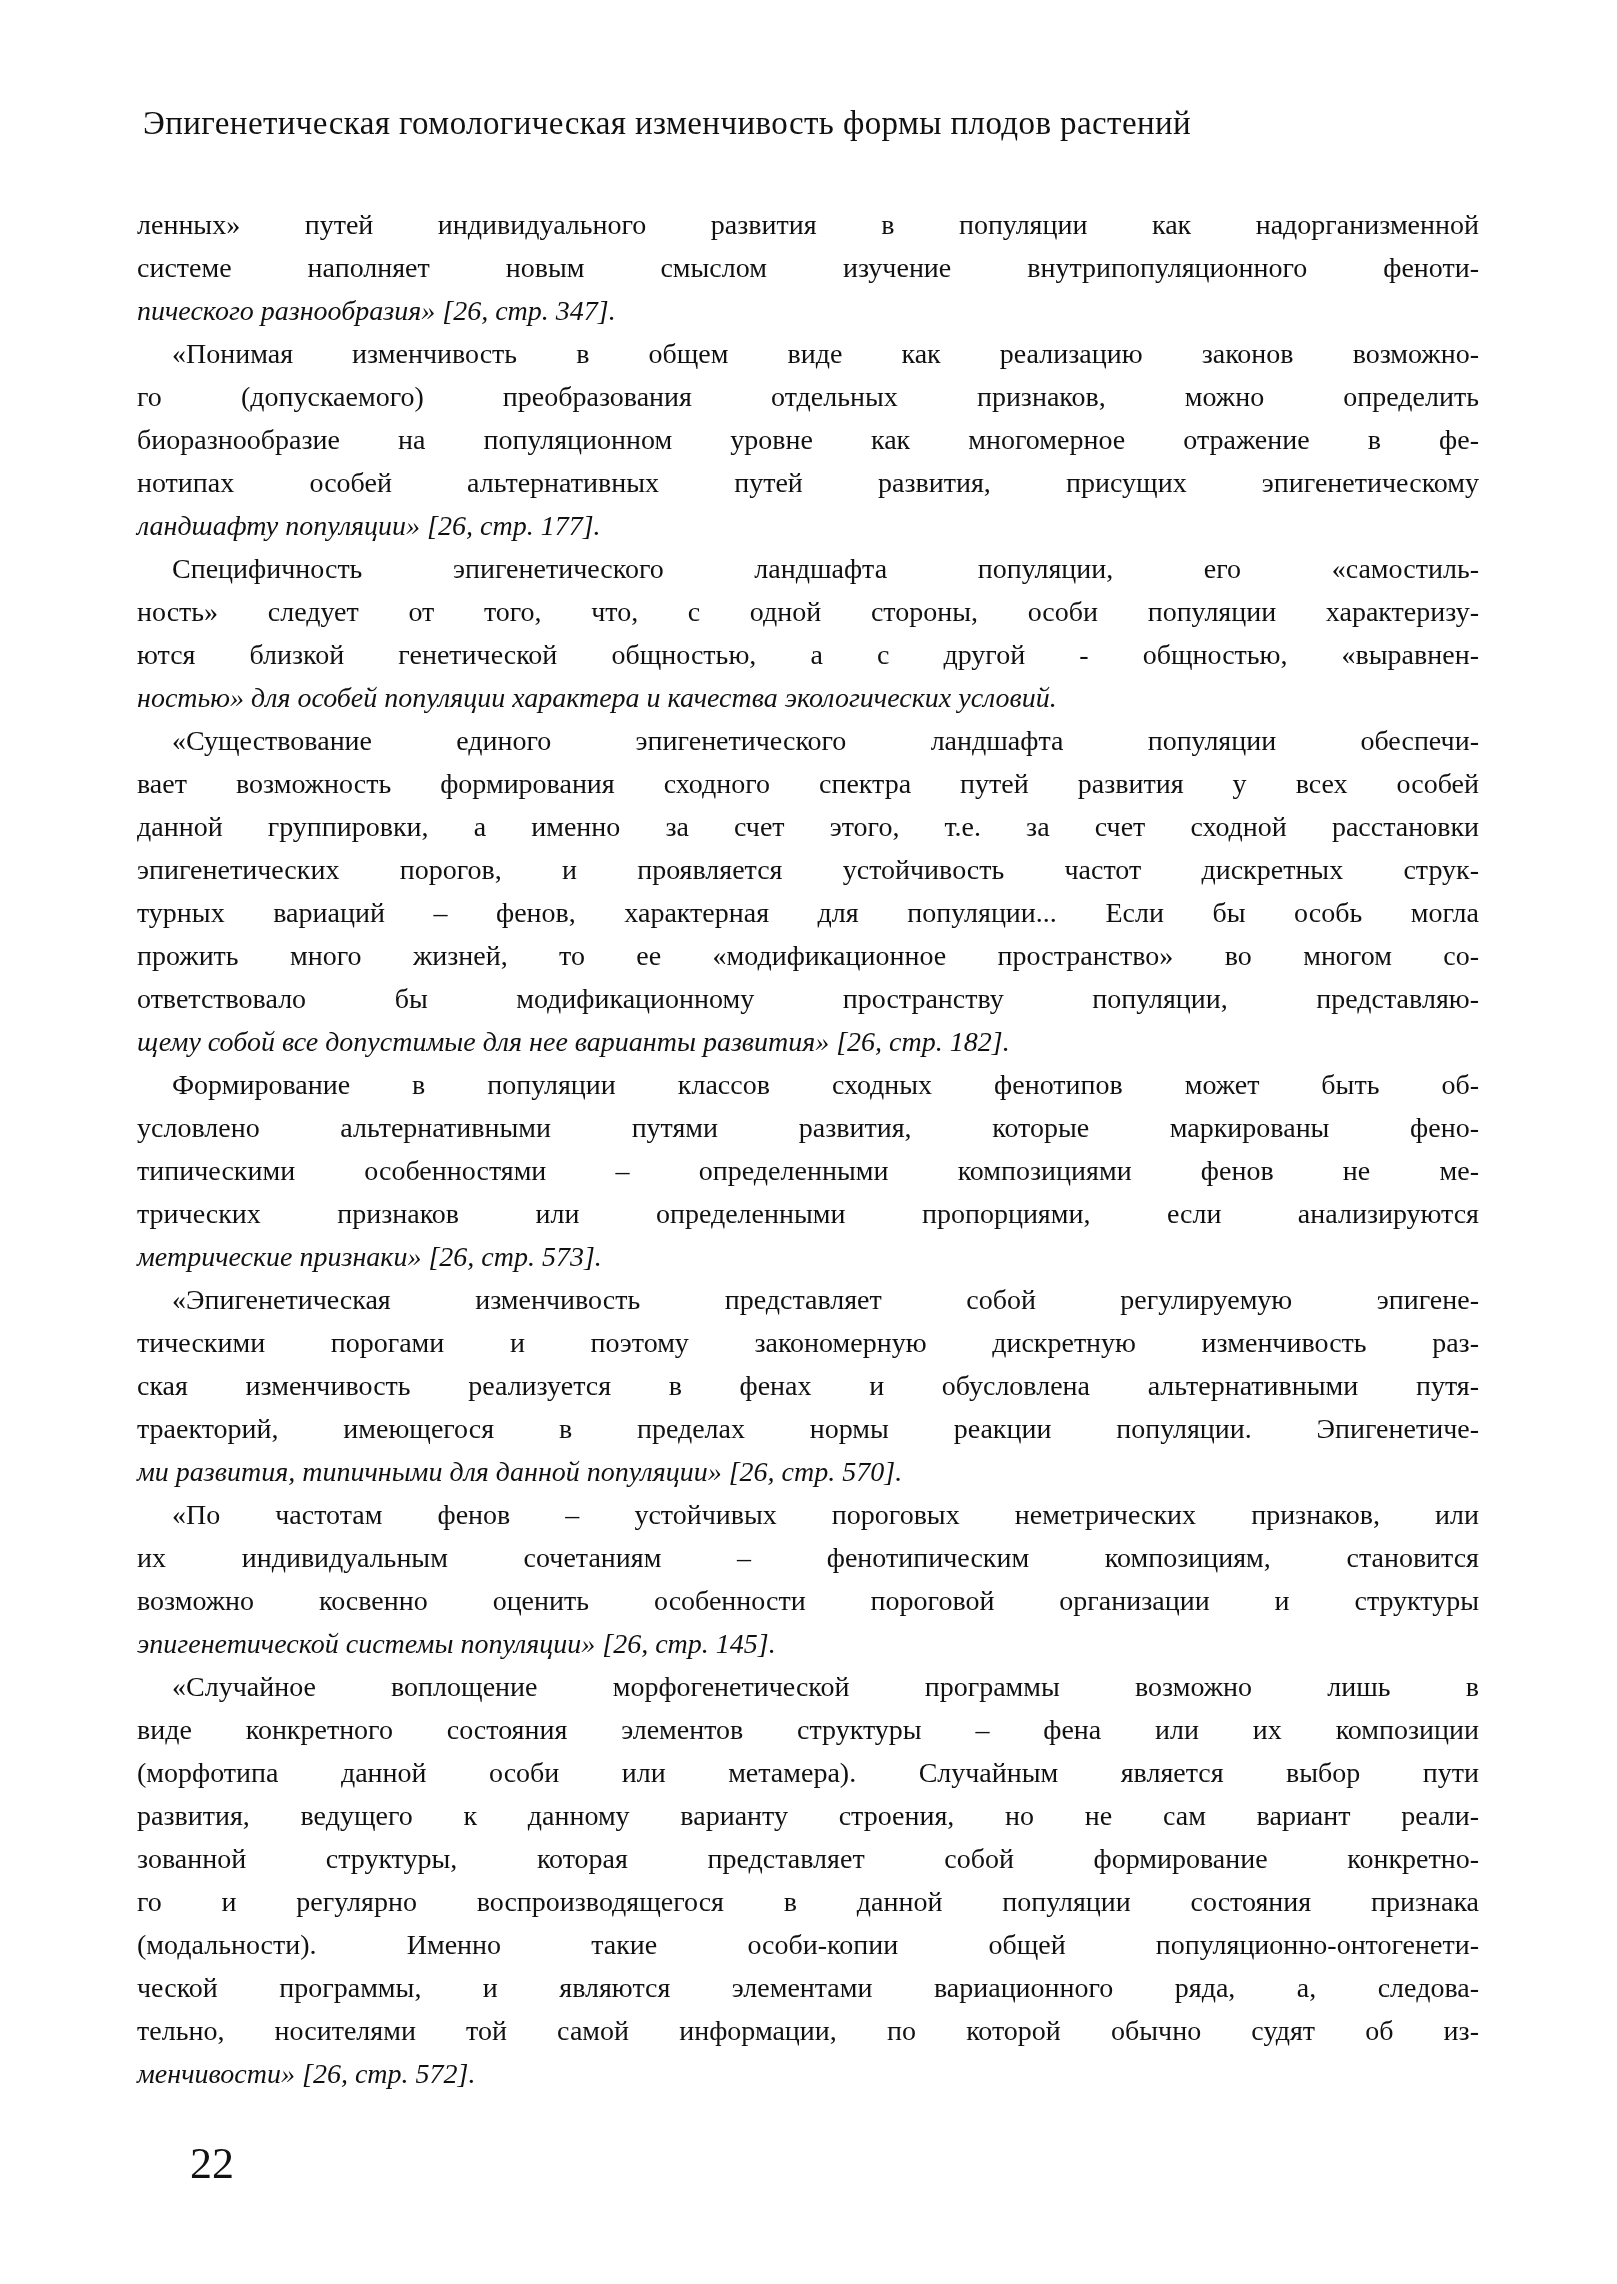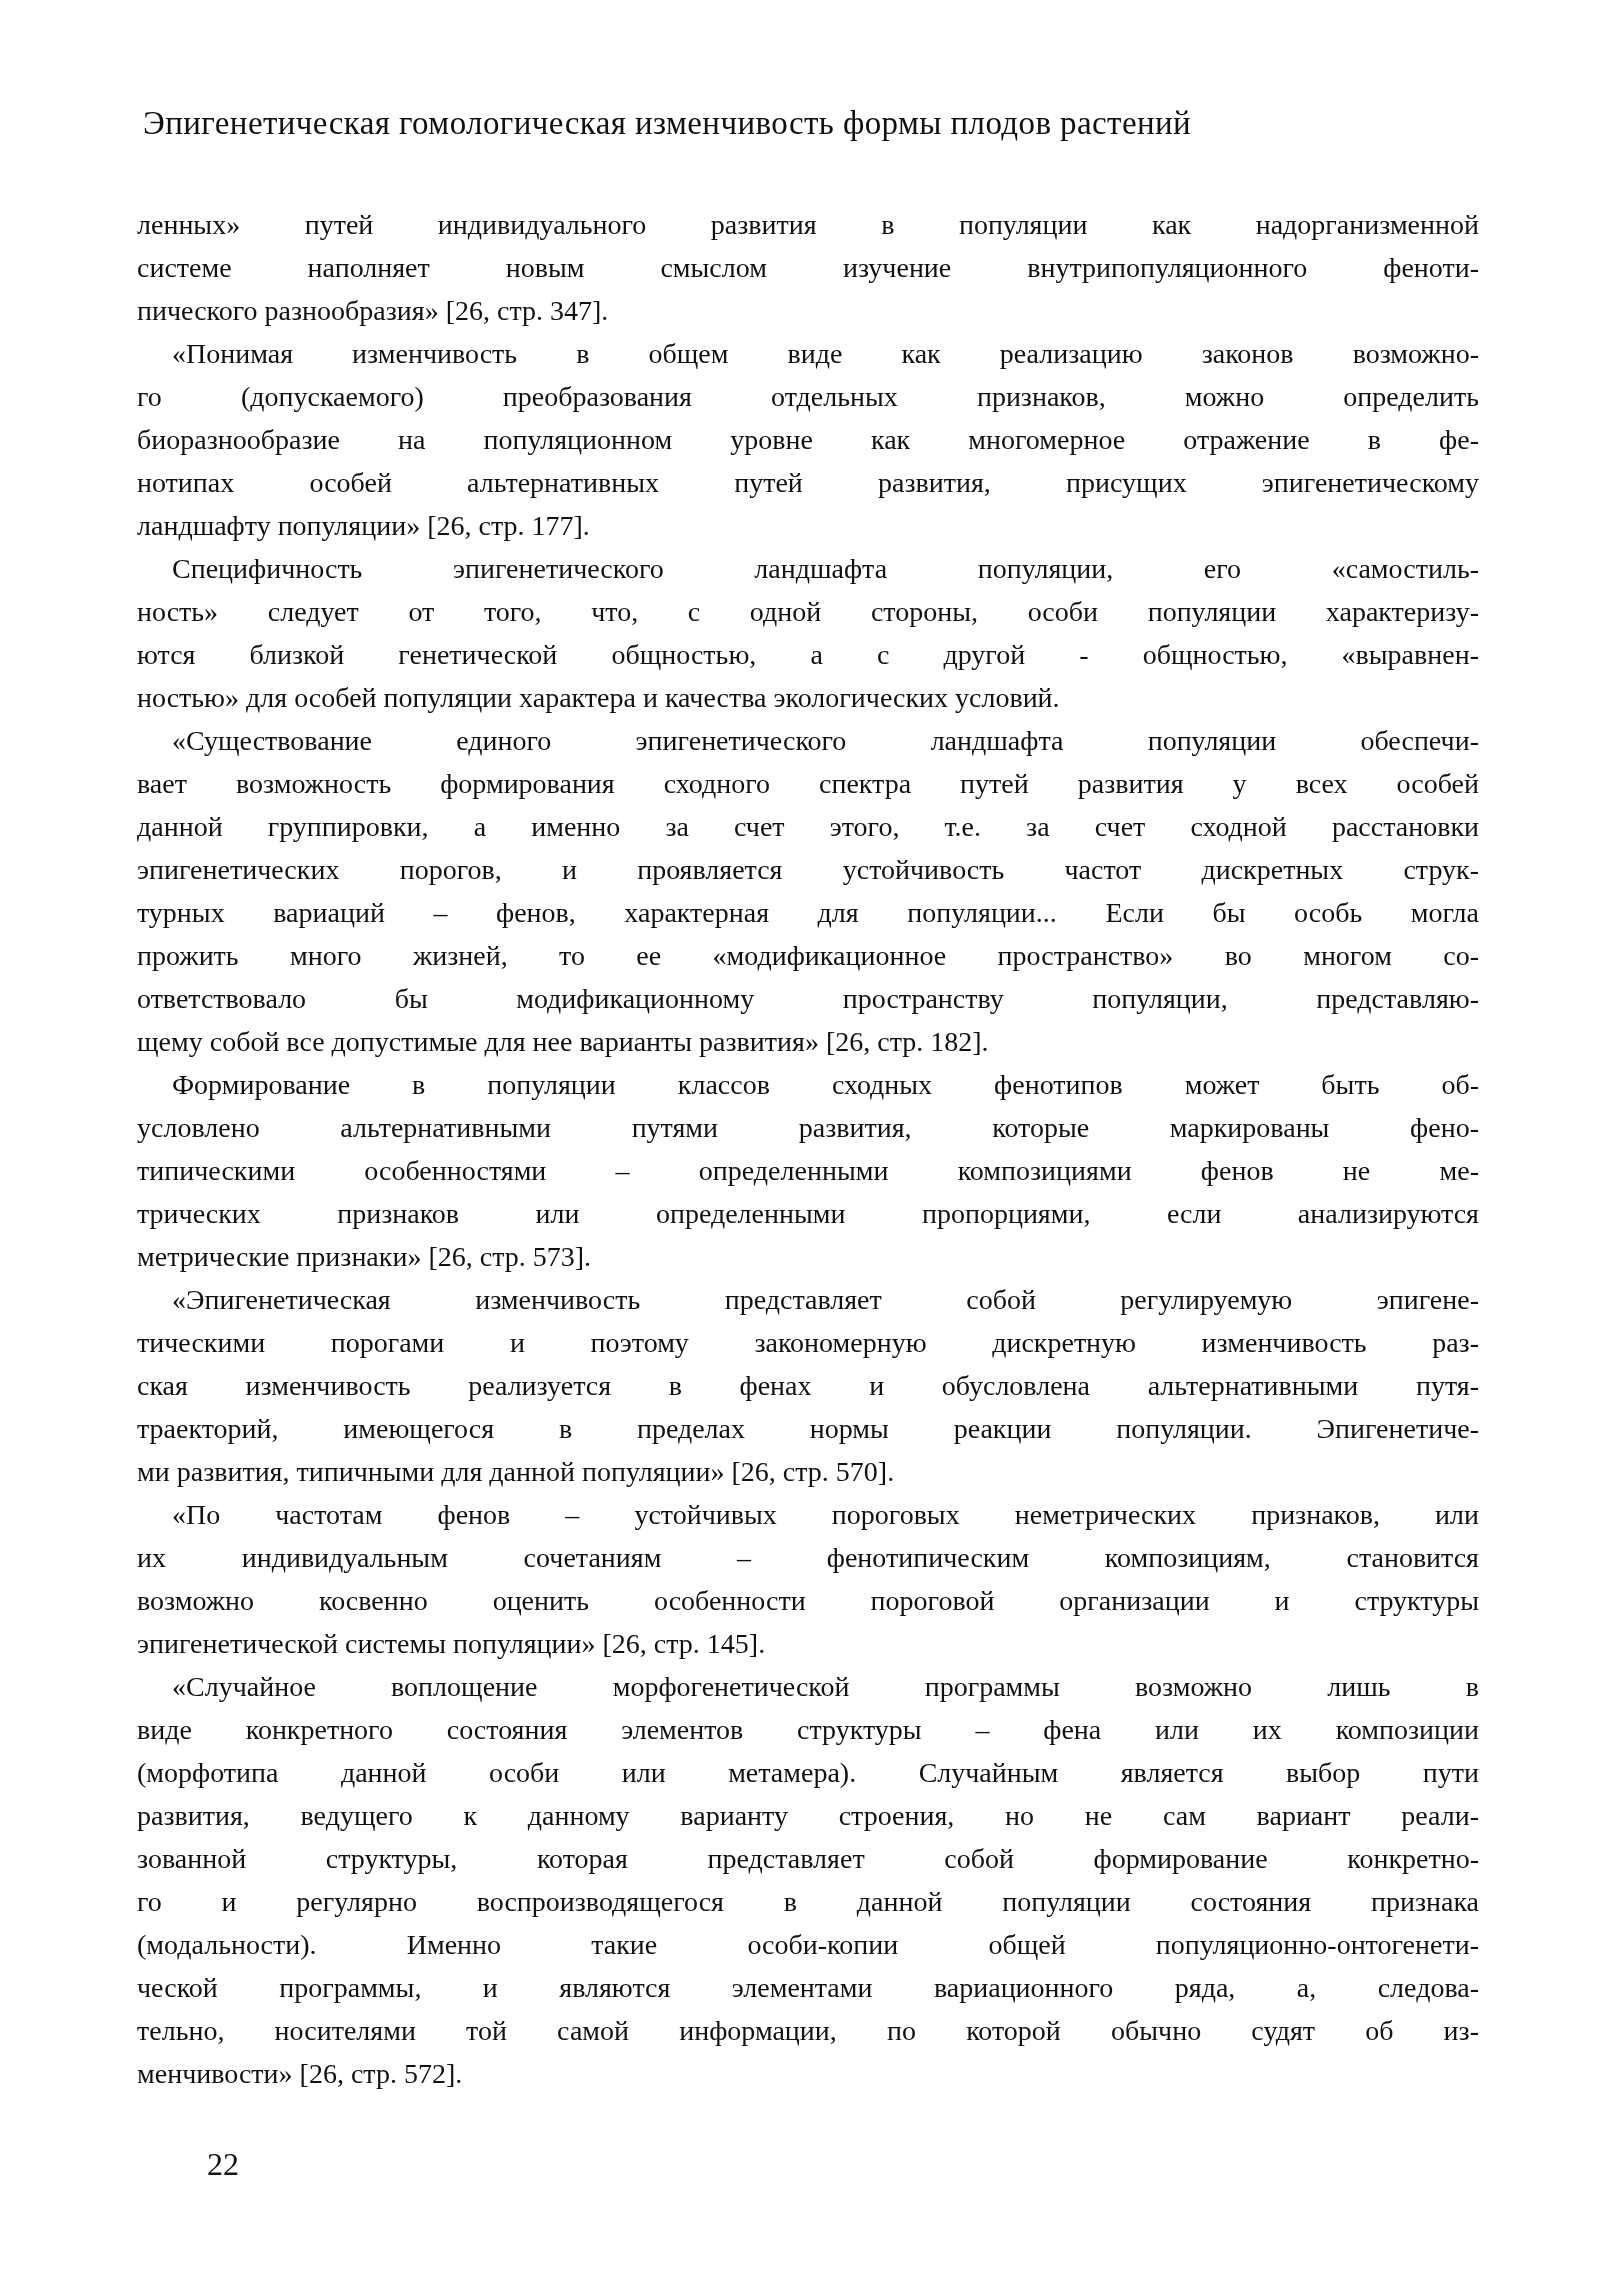--- a/index.html
+++ b/index.html
@@ -35,29 +35,30 @@
     line-height: 43px;
   }
   .line {
     text-align: justify;
     text-align-last: justify;
     height: 43px;
     overflow: visible;
   }
   .line.last {
     text-align-last: left;
+    font-style: italic;
   }
   .line.indent {
     text-indent: 35px;
   }
   .page-number {
     position: absolute;
-    left: 207px;
+    left: 190px;
     top: 2143px;
-    font-size: 32px;
+    font-size: 44px;
     line-height: 42px;
   }
 </style>
 </head>
 <body>
 
 <div class="page">
   <div class="running-header">Эпигенетическая гомологическая изменчивость формы плодов растений</div>
 
   <main class="text-block">

